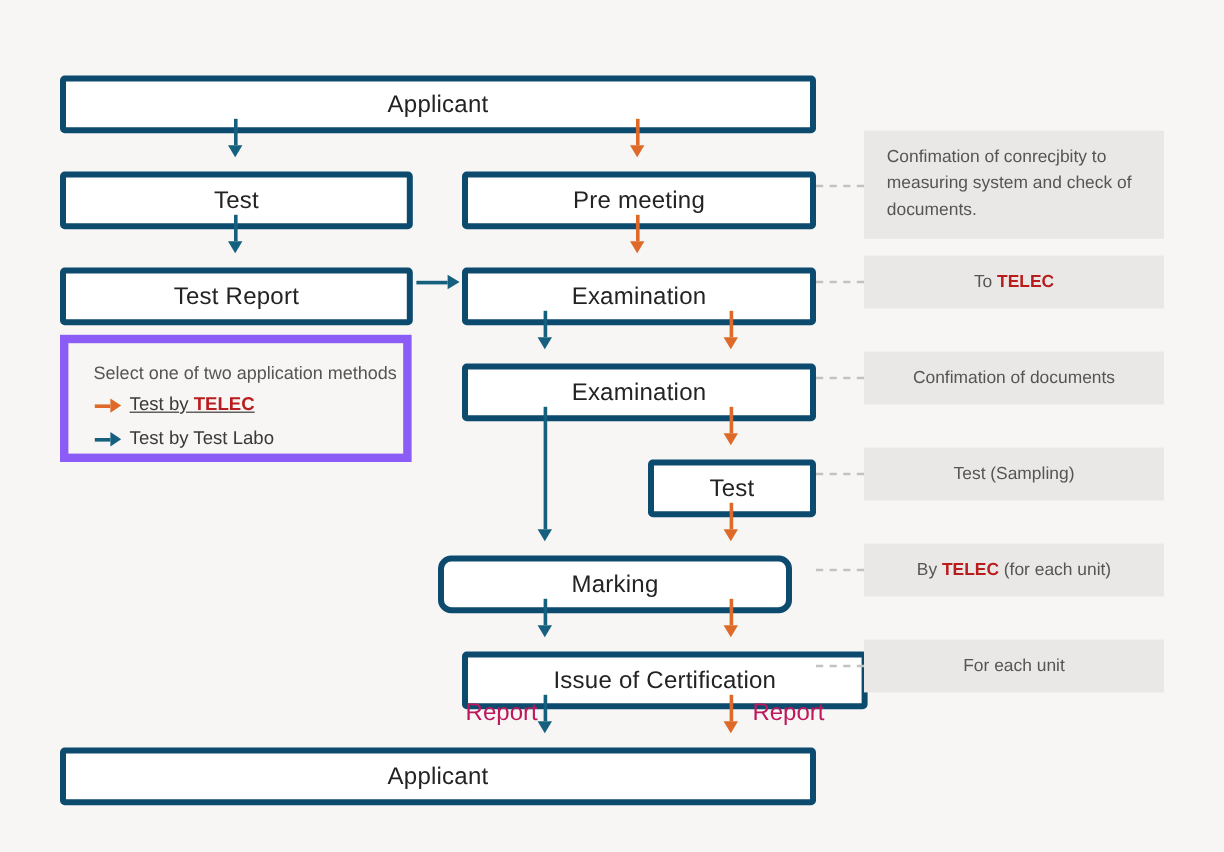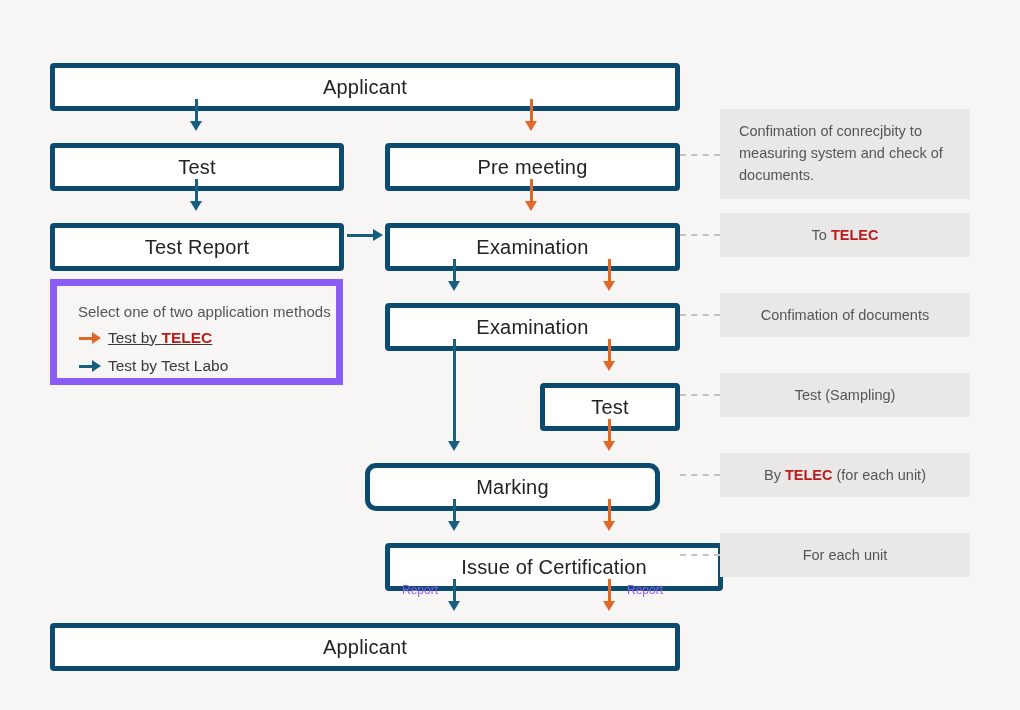--- a/index.html
+++ b/index.html
@@ -58,21 +58,21 @@
   .legend-arrow {
     position:relative; width:13px; height:3px; background:currentColor;
     margin-right:16px;
   }
   .legend-arrow::after {
     content:""; position:absolute; left:100%; top:-4.5px;
     border-top:6px solid transparent; border-bottom:6px solid transparent;
     border-left:9px solid currentColor;
   }
   .report-label {
-    position:absolute; font-size:12px; color:#8b5cf6;
+    position:absolute; font-size:20px; color:#be185d;
   }
 </style>
 </head>
 <body>
 
 <div class="canvas">
 
   <div class="box" style="left:50px; top:51px; width:630px; height:48px;">Applicant</div>
 
   <div class="box" style="left:50px; top:131px; width:294px; height:48px;">Test</div>

